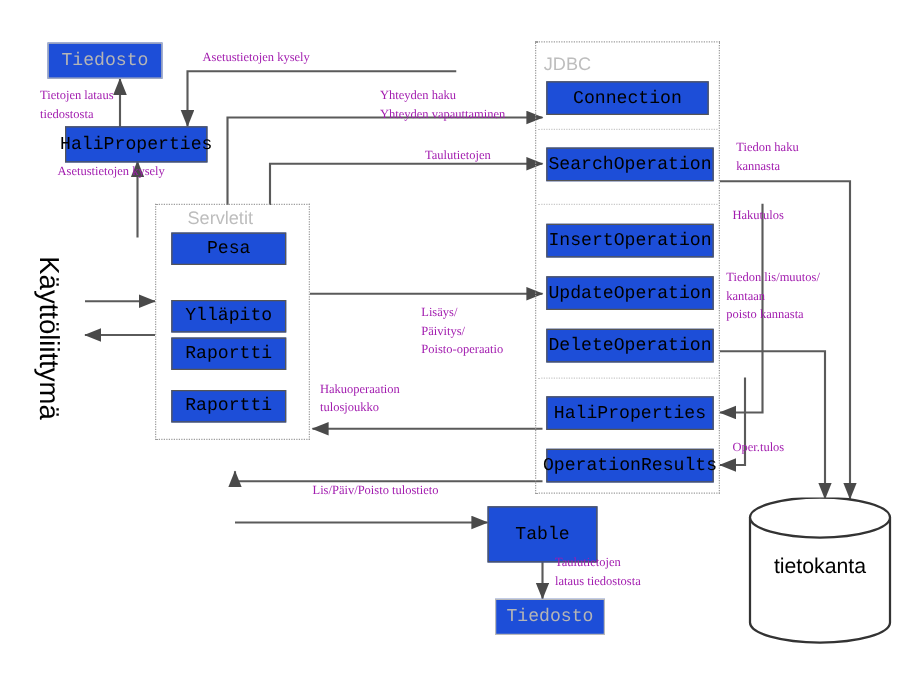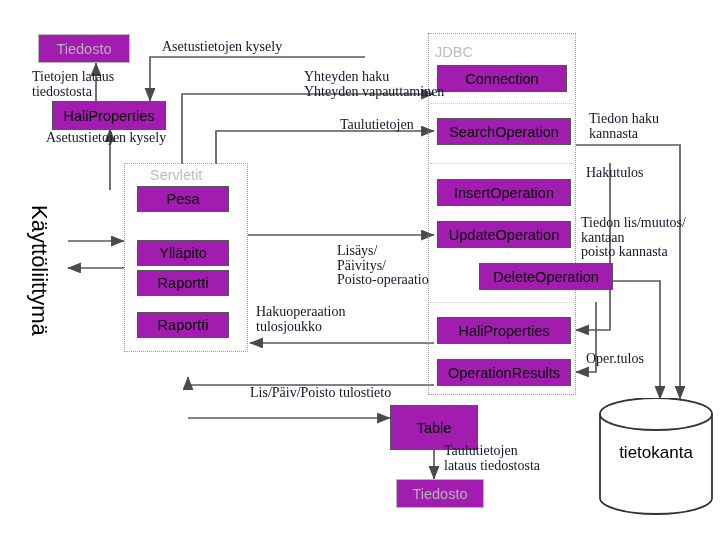--- a/index.html
+++ b/index.html
@@ -2,38 +2,38 @@
 <html><head>
 <meta charset="utf-8">
 <style>
   html,body{margin:0;padding:0;background:#ffffff;}
   body{width:720px;height:540px;overflow:hidden;font-family:"Liberation Sans",sans-serif;}
   #stage{position:relative;width:720px;height:540px;background:#fff;}
   svg#wires{position:absolute;left:0;top:0;width:720px;height:540px;}
 
   
   .box{position:absolute;box-sizing:border-box;display:flex;align-items:center;
-       justify-content:center;background:#a21caf;border:1.4px solid #555;
-       font-family:Liberation Sans, sans-serif;color:#000;font-size:14.5px;
+       justify-content:center;background:#1d4ed8;border:1.4px solid #555;
+       font-family:Liberation Mono, monospace;color:#000;font-size:14.5px;
        white-space:nowrap;}
   .box.ghost{border-color:#b9b9b9;color:#b5b5b5;}
 
   
   .group{position:absolute;box-sizing:border-box;border:1.6px dotted #9d9d9d;
          background:transparent;}
   .group.servlets{border-color:#9d9d9d;}
   .group-title{position:absolute;font-family:"Liberation Sans",sans-serif;
                font-size:14.5px;color:#bdbdbd;white-space:nowrap;}
 
   
   .sep{position:absolute;border-top:1.6px dotted #c9c9c9;}
 
   
-  .lbl{position:absolute;font-family:"Liberation Serif",serif;font-size:14px;
-       color:#0f172a;line-height:14.5px;white-space:pre;}
+  .lbl{position:absolute;font-family:"Liberation Serif",serif;font-size:10px;
+       color:#a21caf;line-height:14.5px;white-space:pre;}
 
   
   .vlabel{position:absolute;font-family:"Liberation Sans",sans-serif;
           font-size:22px;color:#000;white-space:nowrap;
           transform-origin:0 0;transform:rotate(90deg);}
 
   
   .cyl{position:absolute;}
   .cyl-text{position:absolute;font-family:"Liberation Sans",sans-serif;
             font-size:17px;color:#000;white-space:nowrap;text-align:center;}
@@ -100,21 +100,21 @@
 
   <div class="box" style="left:137px;top:186px;width:92px;height:26px;">Pesa</div>
   <div class="box" style="left:137px;top:228px;width:92px;height:26px;margin-top:12px;">Ylläpito</div>
   <div class="box" style="left:137px;top:270px;width:92px;height:26px;">Raportti</div>
   <div class="box" style="left:137px;top:312px;width:92px;height:26px;">Raportti</div>
 
   <div class="box" style="left:437px;top:65px;width:130px;height:27px;">Connection</div>
   <div class="box" style="left:437px;top:118px;width:134px;height:27px;">SearchOperation</div>
   <div class="box" style="left:437px;top:179px;width:134px;height:27px;">InsertOperation</div>
   <div class="box" style="left:437px;top:221px;width:134px;height:27px;">UpdateOperation</div>
-  <div class="box" style="left:437px;top:263px;width:134px;height:27px;margin-left:42px;">DeleteOperation</div>
+  <div class="box" style="left:437px;top:263px;width:134px;height:27px;">DeleteOperation</div>
   <div class="box" style="left:437px;top:317px;width:134px;height:27px;">HaliProperties</div>
   <div class="box" style="left:437px;top:359px;width:134px;height:27px;">OperationResults</div>
 
   <div class="box" style="left:390px;top:405px;width:88px;height:45px;">Table</div>
 
   <div class="box ghost" style="left:396px;top:479px;width:88px;height:29px;">Tiedosto</div>
 
   <svg class="cyl" style="left:596px;top:398px;width:120px;height:120px;" viewBox="0 0 120 120">
     <path d="M4,16 L4,100 A56,16 0 0 0 116,100 L116,16" fill="#ffffff" stroke="#333" stroke-width="1.8"></path>
     <ellipse cx="60" cy="16" rx="56" ry="16" fill="#ffffff" stroke="#333" stroke-width="1.8"></ellipse>

